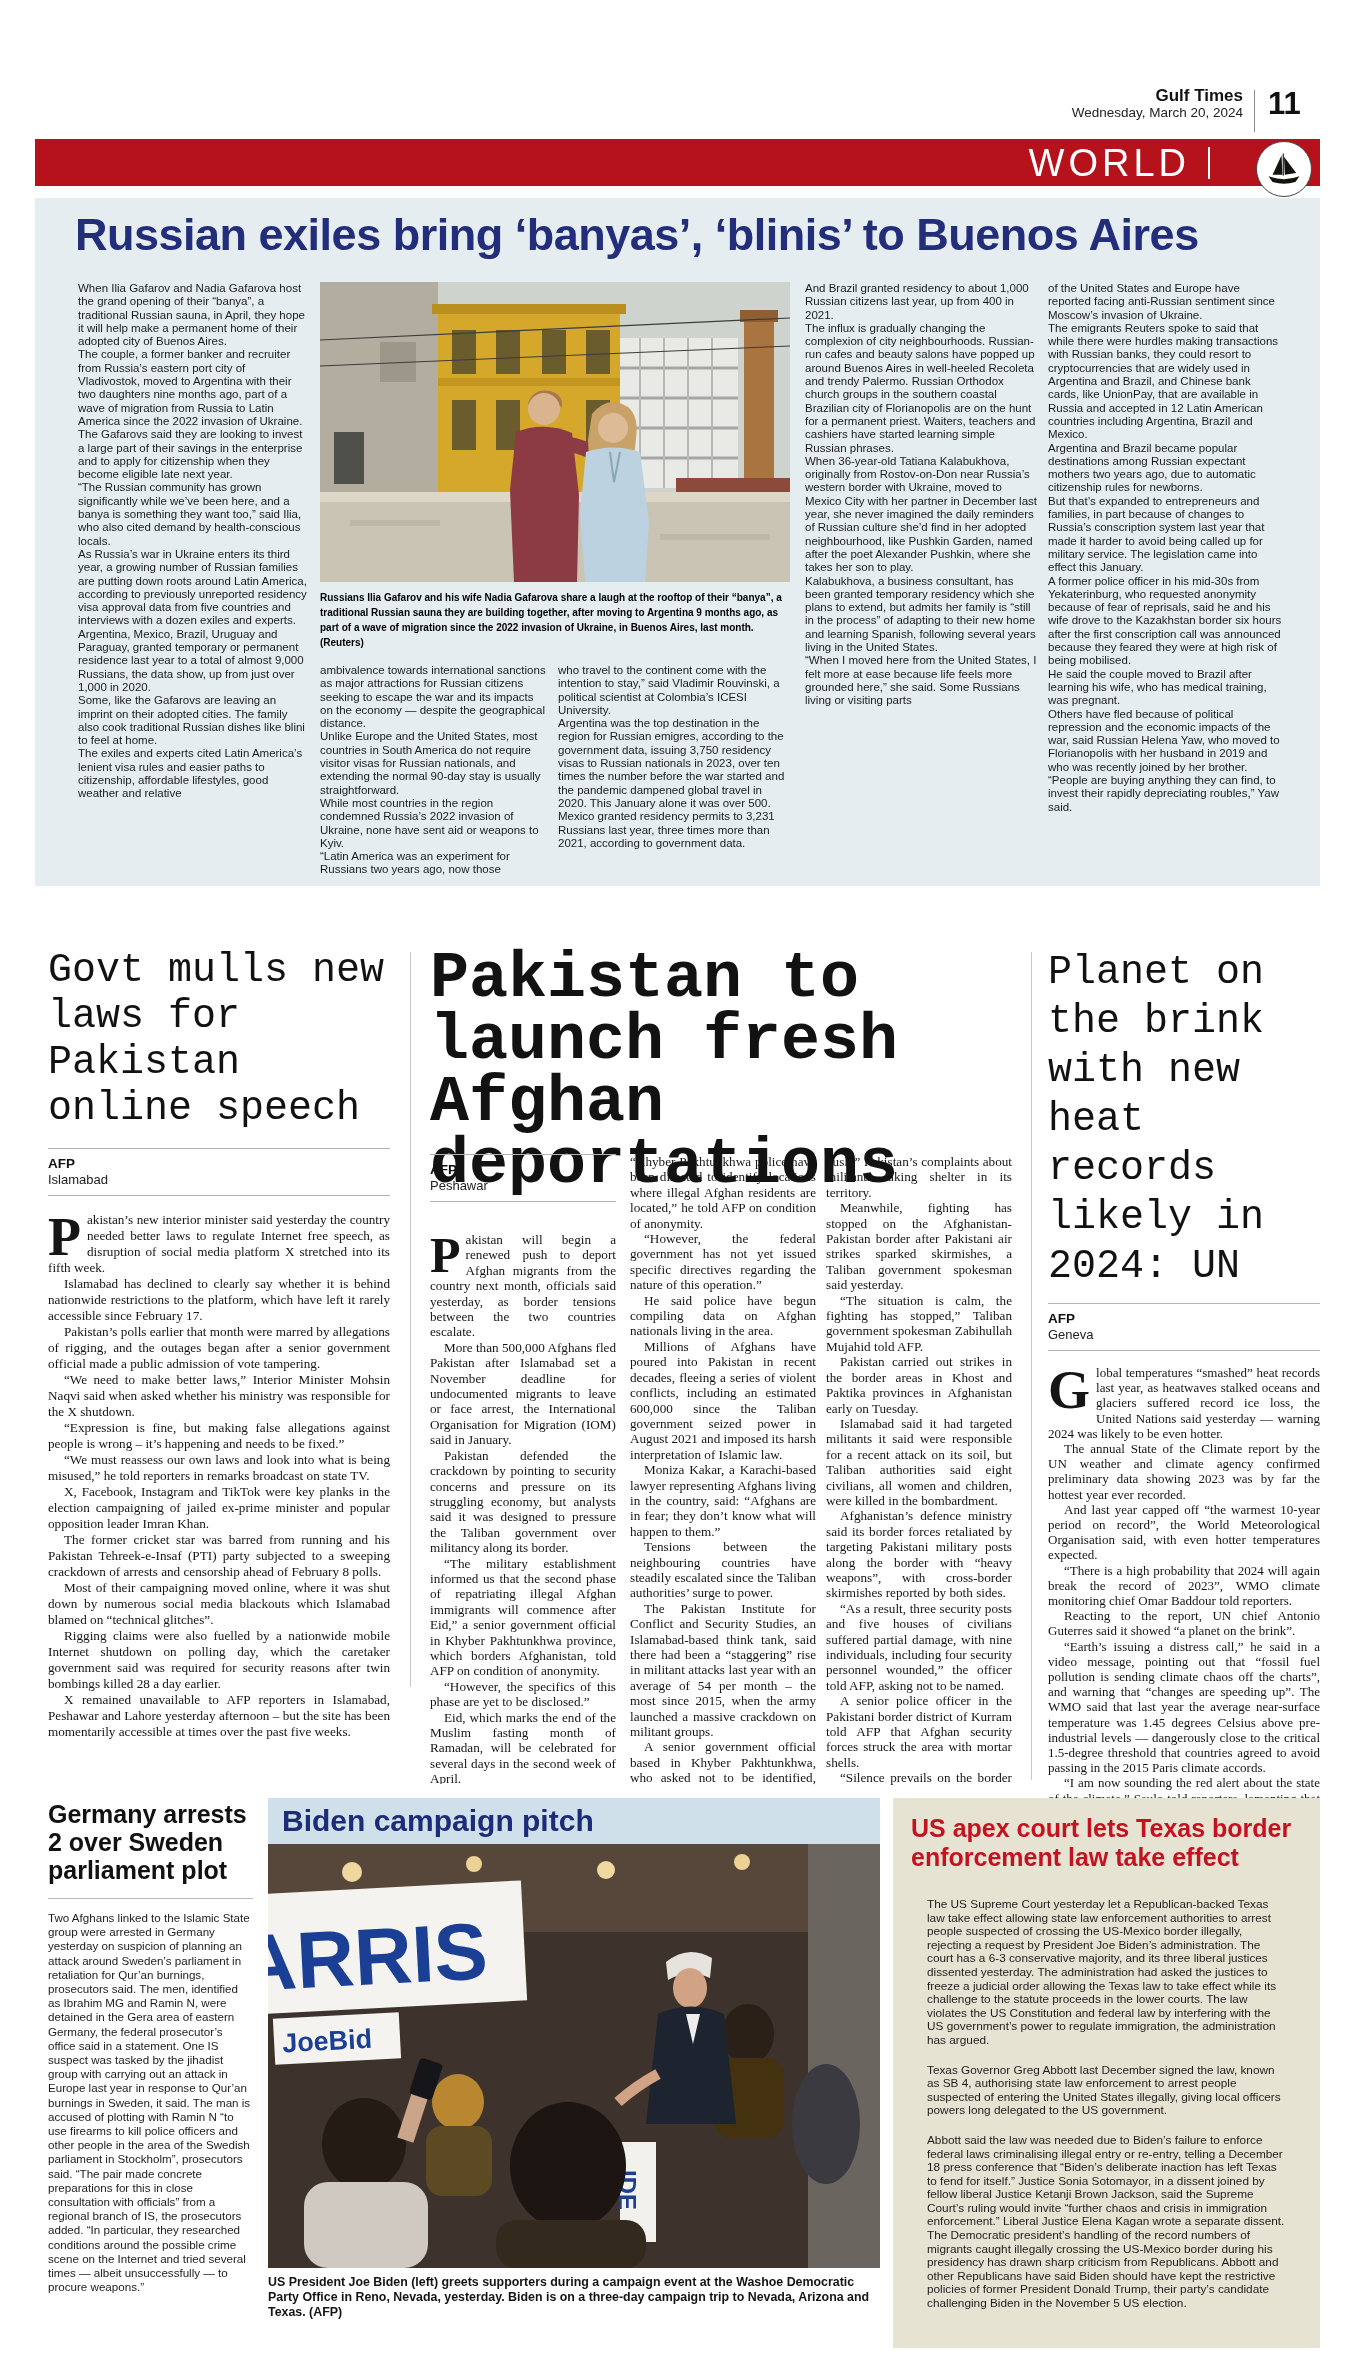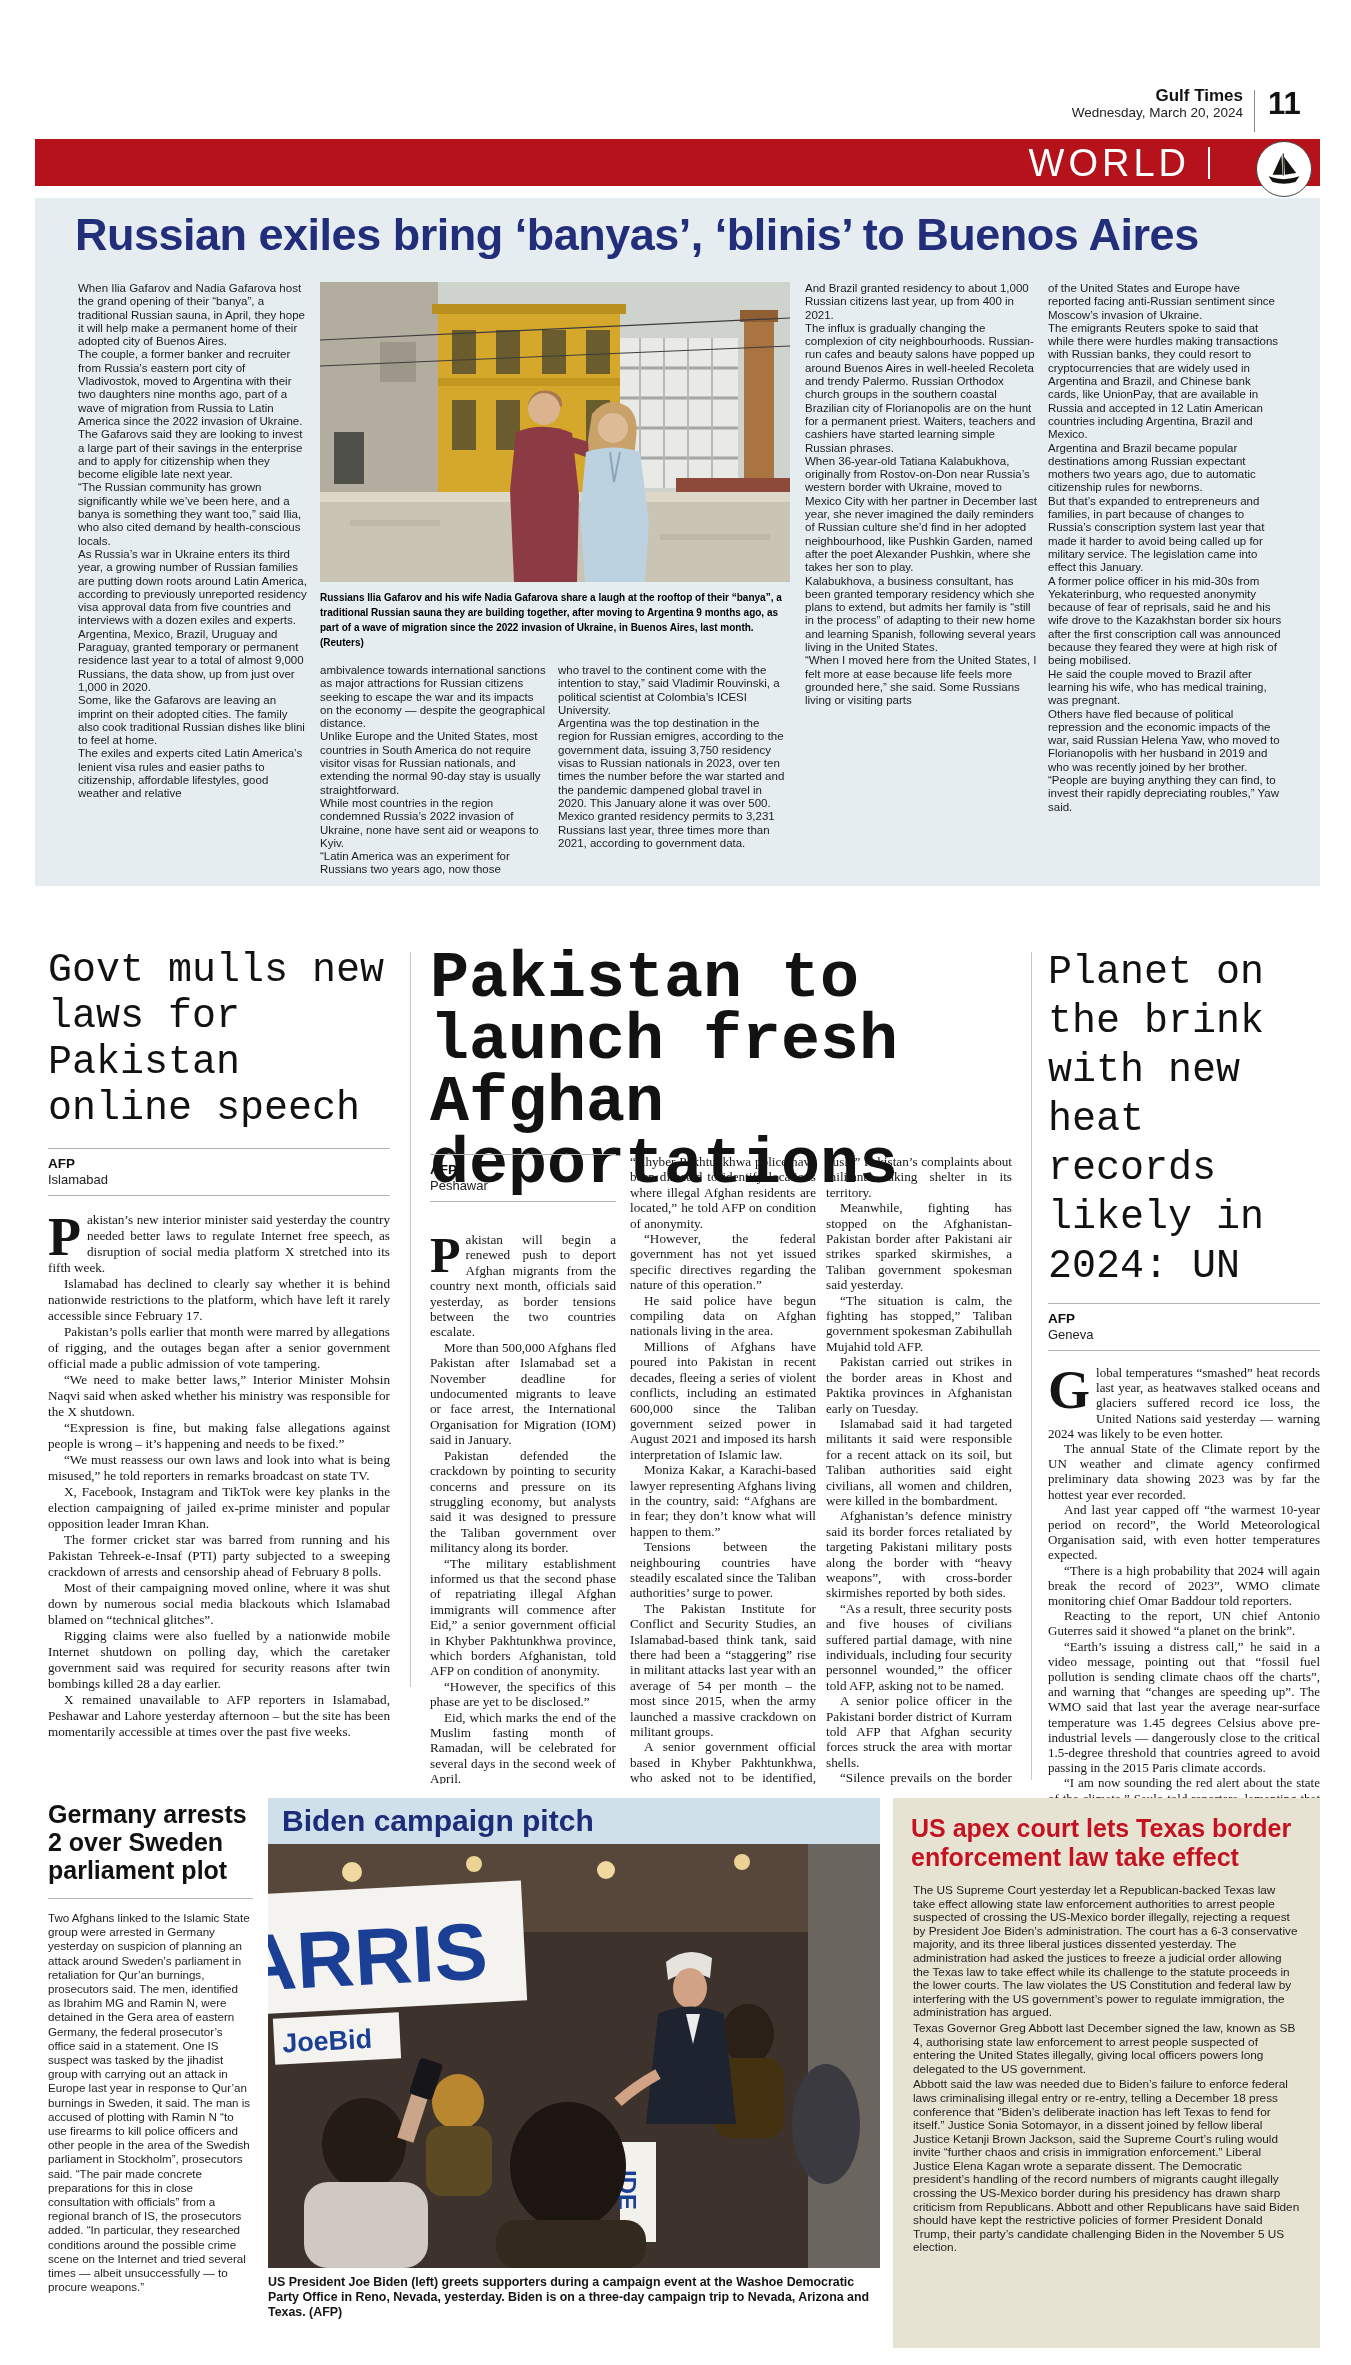--- a/index.html
+++ b/index.html
@@ -88,21 +88,21 @@
   .biden-bar{height:46px;background:#cfe0ea;display:flex;align-items:center;padding-left:14px;}
   .biden-headline{margin:0;font-size:30px;font-weight:bold;color:#1d2c78;}
   .biden-photo{width:612px;height:424px;display:block;}
   .biden-caption{margin-top:7px;font-size:12.4px;line-height:15.2px;font-weight:bold;color:#141414;}
 
   
   .texas{position:absolute;left:893px;top:1798px;width:427px;height:550px;background:#e7e3d3;
          box-sizing:border-box;padding:16px 18px;}
   .texas-headline{margin:0 0 10px 0;font-size:25px;line-height:29px;font-weight:bold;color:#c41220;}
   .texas-body{font-size:11.8px;line-height:13.6px;color:#1d1d1d;overflow:hidden;height:446px;}
-  .texas-body p{margin:2px;}
+  .texas-body p{margin:16px;}
 </style>
 </head>
 <body>
 
 <div class="page">
 
   <div class="masthead">
     <div class="paper-name">Gulf Times</div>
     <div class="paper-date">Wednesday, March 20, 2024</div>
   </div>

